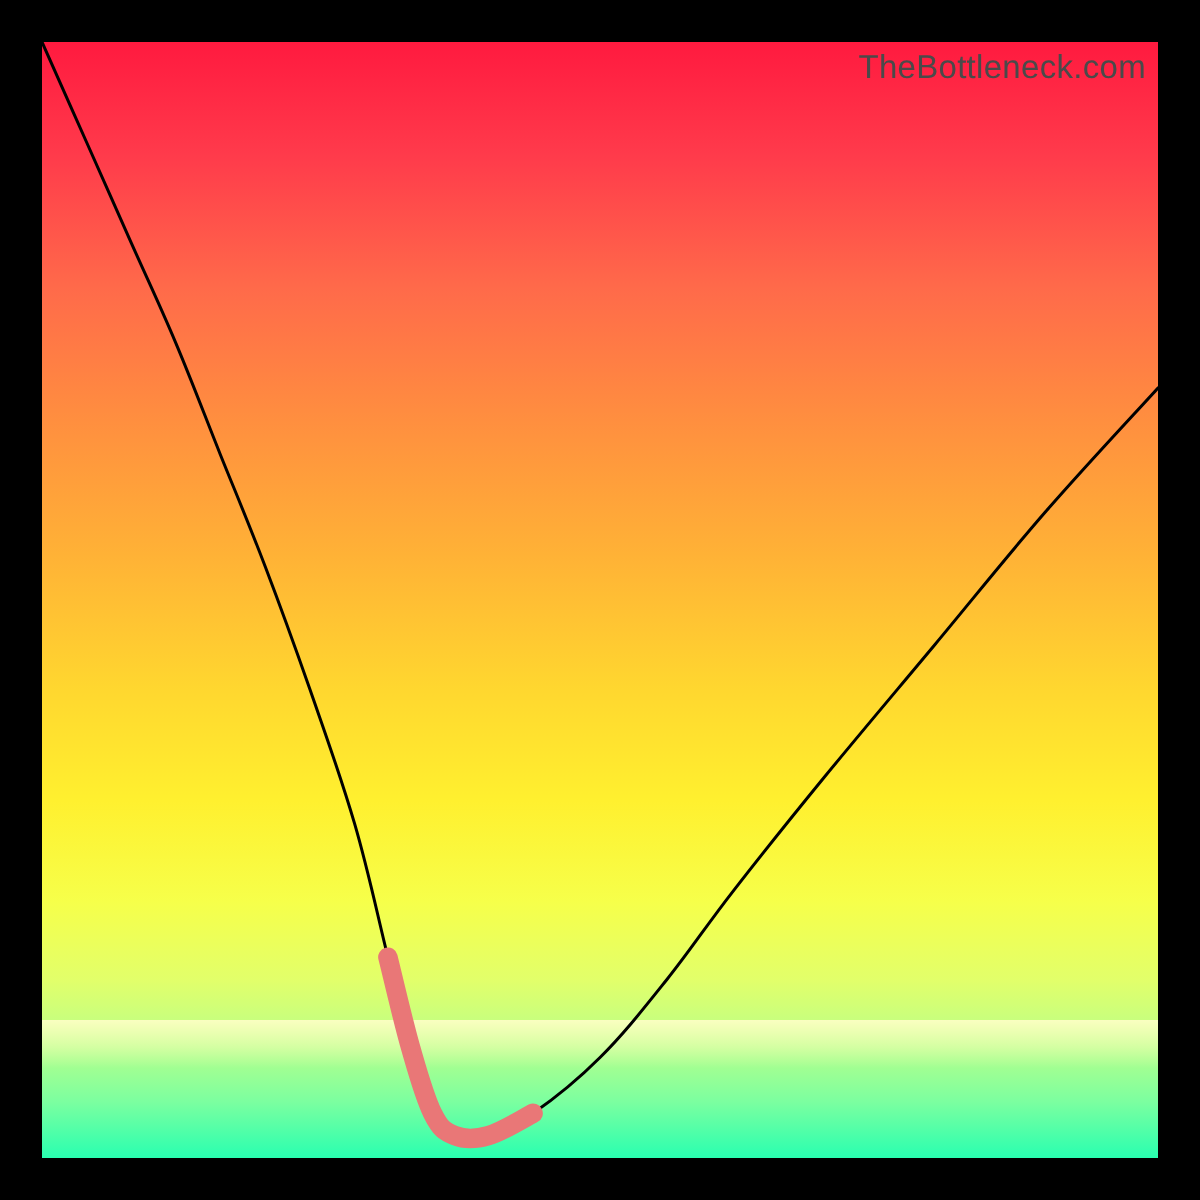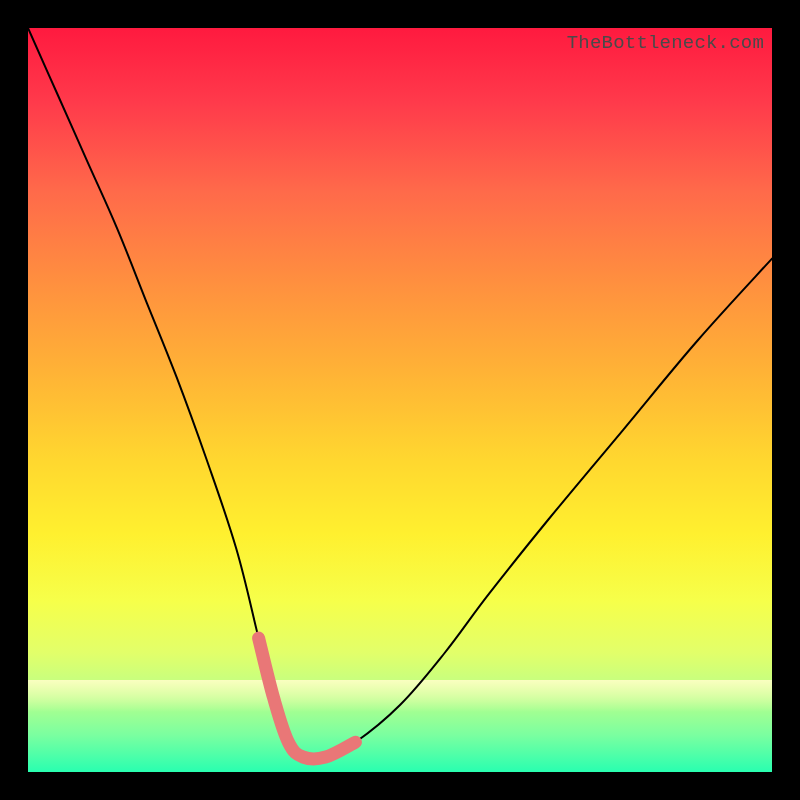--- a/index.html
+++ b/index.html
@@ -37,25 +37,24 @@
       #b8ff8a 90%,
       #7bffa0 95%,
       #29ffb0 100%
     );
   }
   .watermark {
     position: absolute;
     top: 4px;
     right: 8px;
     color: #4a4a4a;
-    font-size: 19px;
+    font-size: 22px;
     font-weight: 500;
     letter-spacing: 0.2px;
     user-select: none;
-    font-family: Liberation Mono, monospace;
   }
   svg.overlay {
     position: absolute;
     left: 0;
     top: 0;
     width: 744px;
     height: 744px;
   }
   .curve {
     fill: none;

